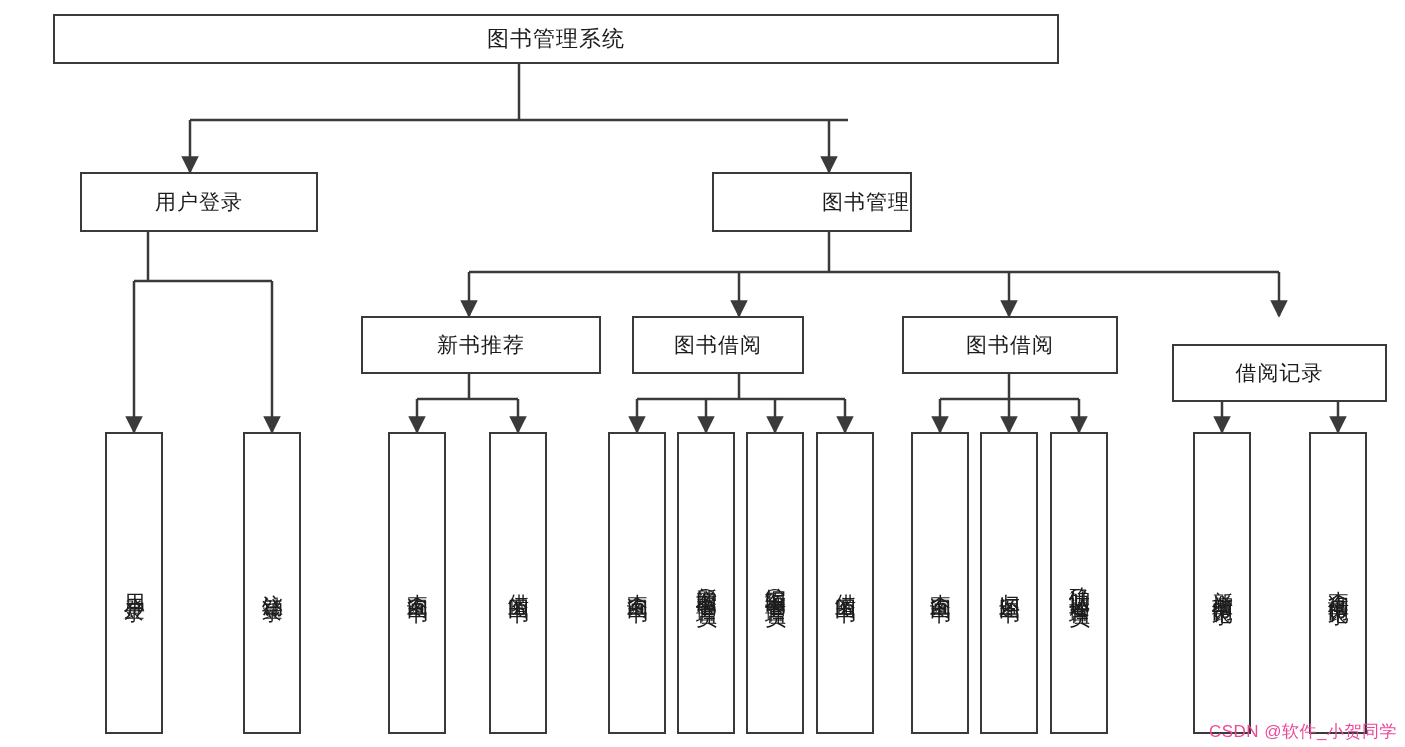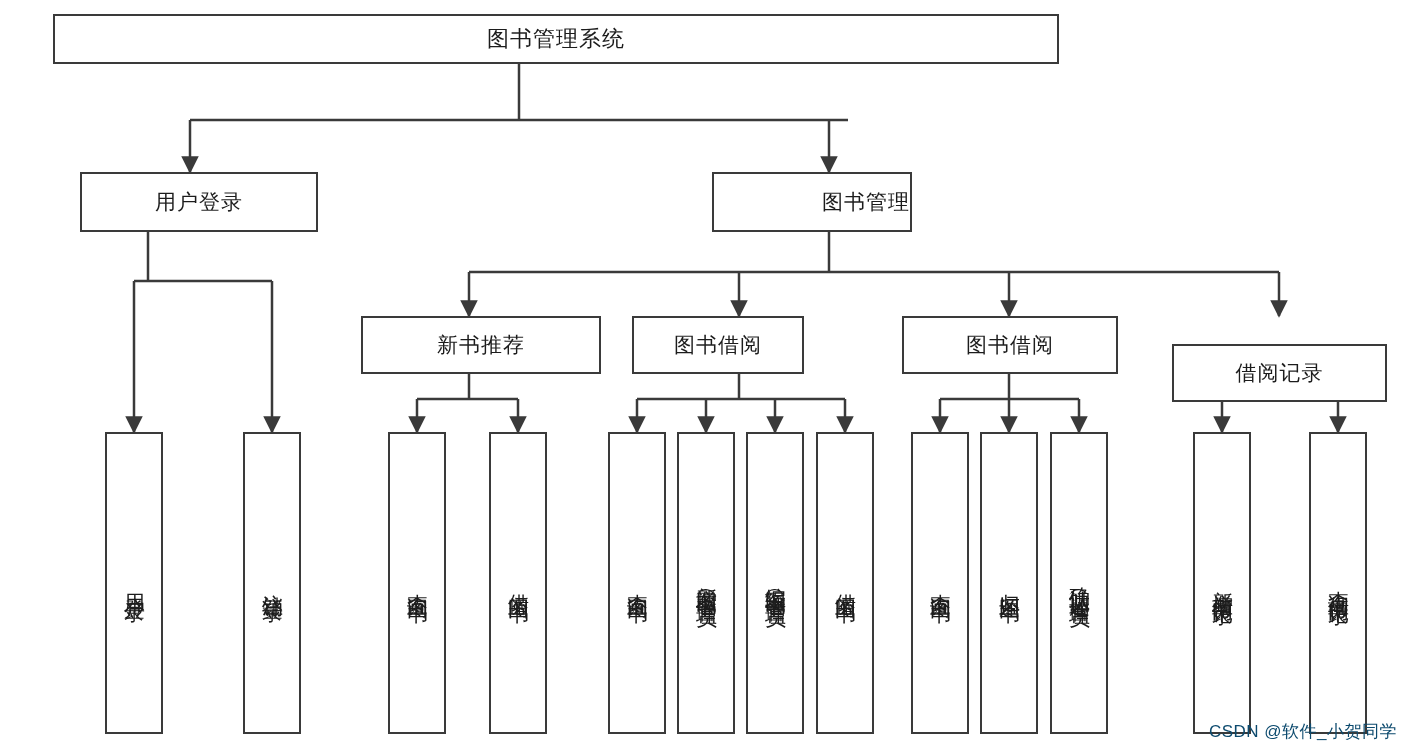--- a/index.html
+++ b/index.html
@@ -56,21 +56,21 @@
     text-align: center;
   }
   .node-label {
     pointer-events: none;
   }
   #watermark {
     position: absolute;
     right: 8px;
     bottom: 4px;
     font-size: 17px;
-    color: #0c4a6e;
+    color: #ec4899;
     letter-spacing: 0.5px;
     white-space: nowrap;
   }
 </style>
 </head>
 <body>
 
 <div id="diagram-canvas">
 
   <svg id="edge-layer" viewBox="0 0 1405 747" xmlns="http://www.w3.org/2000/svg">

